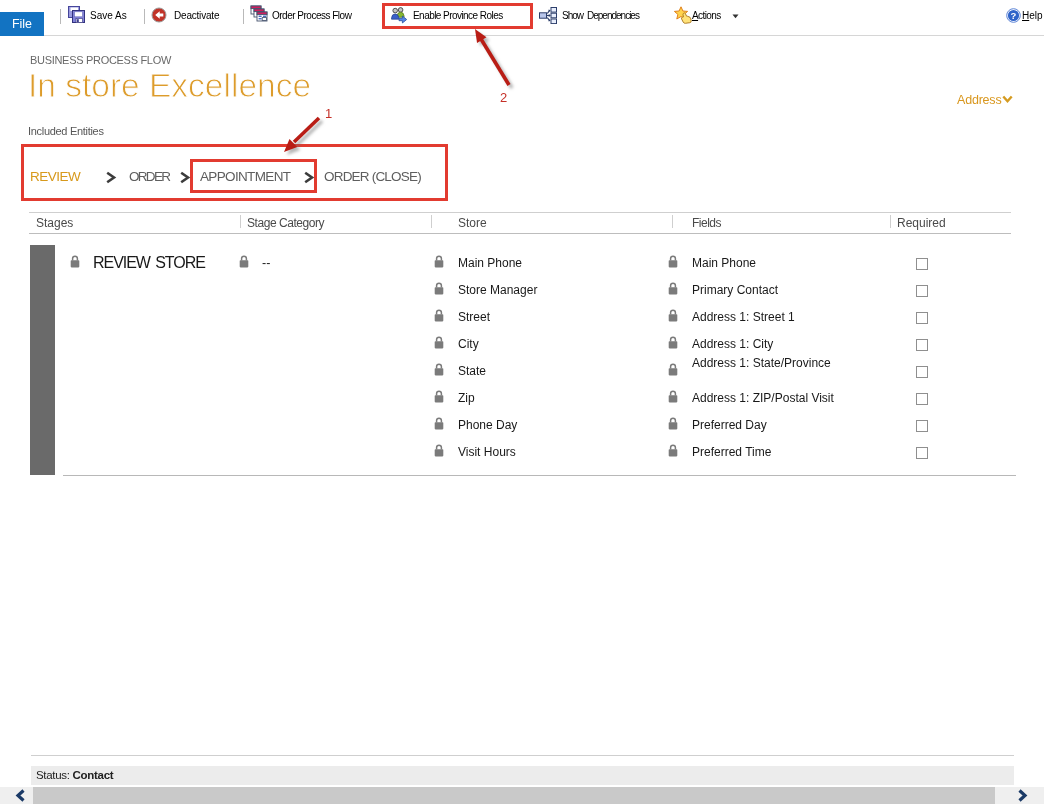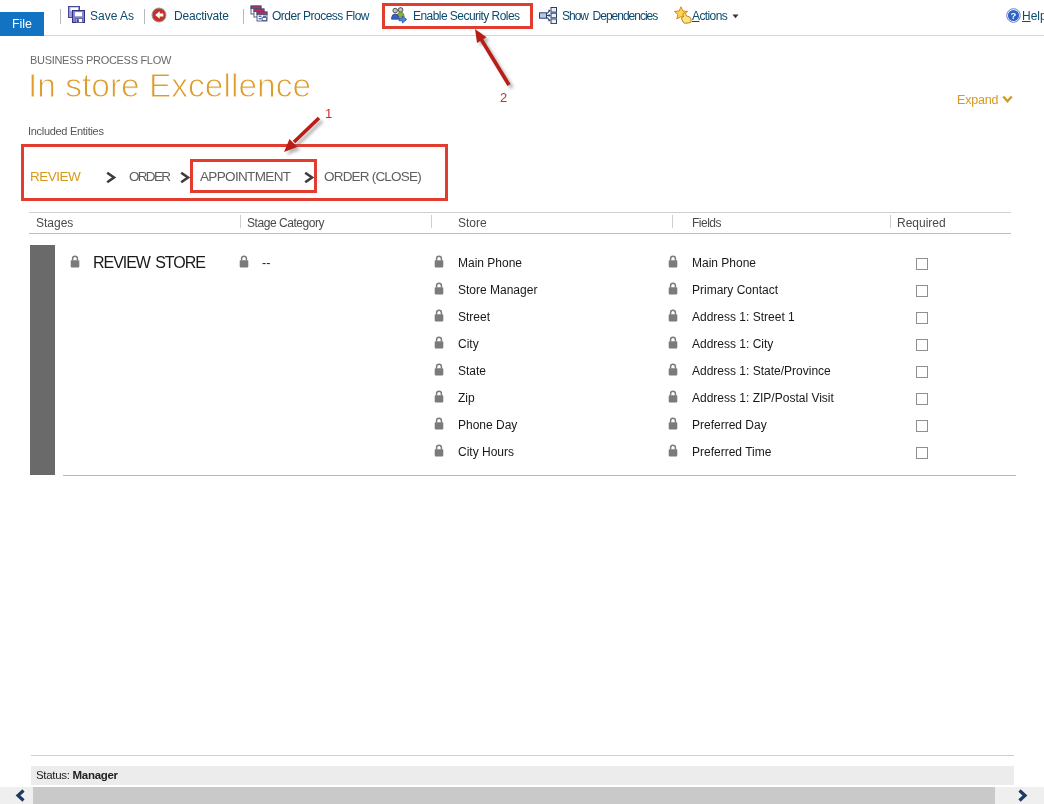--- a/index.html
+++ b/index.html
@@ -1,18 +1,18 @@
 <!DOCTYPE html>
 <html><head><meta charset="utf-8">
 <style>
 html,body{margin:0;padding:0}
 body{width:1044px;height:804px;background:#fff;font-family:"Liberation Sans",sans-serif;
 position:relative;overflow:hidden}
 .abs{position:absolute}
-.t12{position:absolute;font-size:12px;color:#0c4a6e;line-height:14px;white-space:nowrap}
+.t12{position:absolute;font-size:10px;color:#000000;line-height:14px;white-space:nowrap}
 .sep{position:absolute;top:9px;width:1px;height:15px;background:#b9b9b9}
 .it{position:absolute;font-size:12px;color:#191919;line-height:14px;white-space:nowrap}
 .lk{position:absolute}
 .cb{position:absolute;width:10px;height:10px;border:1px solid #8f8f8f;background:#fff}
 .hd{position:absolute;font-size:12px;color:#4a4a4a;line-height:14px;white-space:nowrap}
 .vsep{position:absolute;top:215px;width:1px;height:13px;background:#cfcfcf}
 .crumb{position:absolute;font-size:13.5px;letter-spacing:-0.5px;color:#5e5e5e;line-height:16px;white-space:nowrap}
 .hline{position:absolute;height:1px}
 </style></head>
 <body>
@@ -56,21 +56,21 @@
 <div class="t12" style="left:272px;top:9px;letter-spacing:-0.5px">Order Process Flow</div>
 
 <div class="abs" style="left:382px;top:3px;width:145px;height:20px;border:3px solid #e23b30"></div>
 <svg class="abs" style="left:390px;top:6px" width="18" height="18" viewBox="0 0 18 18">
  <circle cx="10.6" cy="3.9" r="2.3" fill="#c4c4c4" stroke="#3f3f3f" stroke-width="0.9"></circle>
  <path d="M7.2 9.6 q0.3 -3.4 3.4 -3.4 q3 0 3.4 3.4 l0.1 1.6 h-6.9 Z" fill="#86b832" stroke="#4f7313" stroke-width="0.7"></path>
  <circle cx="5.2" cy="4.6" r="2.3" fill="#c4c4c4" stroke="#3f3f3f" stroke-width="0.9"></circle>
  <path d="M1.6 11.8 q0.2 -3.8 3.6 -3.8 q3.3 0 3.6 3.8 v1.4 h-7.3 Z" fill="#3a5fc8" stroke="#1f3c8c" stroke-width="0.7"></path>
  <path d="M9 12.3 h3.4 v-2.3 l4.3 3.5 -4.3 3.5 v-2.3 h-3.4 Z" fill="#5585e8" stroke="#2a50a0" stroke-width="0.8"></path>
 </svg>
-<div class="t12" style="left:413px;top:9px;letter-spacing:-0.55px">Enable Security Roles</div>
+<div class="t12" style="left:413px;top:9px;letter-spacing:-0.55px">Enable Province Roles</div>
 
 <svg class="abs" style="left:539px;top:7px" width="18" height="17" viewBox="0 0 18 17">
  <g fill="#cdd8f0" stroke="#2c3e6b" stroke-width="1">
   <rect x="0.5" y="5.8" width="7" height="5.4" fill="#b9c6ea"></rect>
   <rect x="12" y="0.5" width="5.5" height="4.6" fill="#e8eefc"></rect>
   <rect x="12" y="6.2" width="5.5" height="4.6" fill="#e8eefc"></rect>
   <rect x="12" y="12" width="5.5" height="4.6" fill="#e8eefc"></rect>
  </g>
  <g stroke="#2c3e6b" stroke-width="1.2" fill="none">
   <path d="M8 8.5 h3"></path>
@@ -92,21 +92,21 @@
 
 <svg class="abs" style="left:1006px;top:8px" width="15" height="15" viewBox="0 0 15 15">
  <circle cx="7.5" cy="7.5" r="6.8" fill="#fff" stroke="#5b83d6" stroke-width="1"></circle>
  <circle cx="7.5" cy="7.5" r="5.6" fill="#2f63c9"></circle>
  <text x="7.5" y="11" font-size="9.5" font-weight="bold" fill="#fff" text-anchor="middle" font-family="Liberation Sans">?</text>
 </svg>
 <div class="t12" style="left:1022px;top:9px"><u>H</u>elp</div>
 
 <div class="abs" style="left:30px;top:54px;font-size:11px;letter-spacing:-0.3px;color:#696969">BUSINESS PROCESS FLOW</div>
 <div class="abs" style="left:28px;top:69px;font-size:33.5px;color:#dd9c2b;line-height:34px;-webkit-text-stroke:0.9px #fff">In store Excellence</div>
-<div class="abs" style="left:957px;top:93px;font-size:12.5px;letter-spacing:-0.2px;color:#d9971e">Expand</div>
+<div class="abs" style="left:957px;top:93px;font-size:12.5px;letter-spacing:-0.2px;color:#d9971e">Address</div>
 <svg class="abs" style="left:1002px;top:95px" width="11" height="9" viewBox="0 0 11 9">
     <path d="M1.3 1.5 L5.5 6.3 L9.7 1.5" stroke="#d59b20" stroke-width="2.4" fill="none"></path>
   </svg>
 
 <div class="abs" style="left:28px;top:125px;font-size:11px;letter-spacing:-0.3px;color:#565656">Included Entities</div>
 
 <div class="abs" style="left:21px;top:144px;width:421px;height:51px;border:3px solid #e23b30"></div>
 <div class="abs" style="left:190px;top:159px;width:121px;height:28px;border:3px solid #e23b30"></div>
 <div class="crumb" style="left:30px;top:169px;color:#d7991c">REVIEW</div>
 <svg class="abs" style="left:105px;top:171px" width="12" height="13" viewBox="0 0 12 13">
@@ -204,21 +204,21 @@
 <div class="cb" style="left:916px;top:339px"></div>
 <svg class="lk" style="left:434px;top:363px" width="10" height="13" viewBox="0 0 10 13">
     <path d="M2.6 5.6V3.6a2.4 2.4 0 0 1 4.8 0v2" fill="none" stroke="#7b7b7b" stroke-width="1.5"></path>
     <rect x="0.7" y="5.2" width="8.6" height="7.2" rx="0.8" fill="#7b7b7b"></rect>
   </svg>
 <div class="it" style="left:458px;top:364px">State</div>
 <svg class="lk" style="left:668px;top:363px" width="10" height="13" viewBox="0 0 10 13">
     <path d="M2.6 5.6V3.6a2.4 2.4 0 0 1 4.8 0v2" fill="none" stroke="#7b7b7b" stroke-width="1.5"></path>
     <rect x="0.7" y="5.2" width="8.6" height="7.2" rx="0.8" fill="#7b7b7b"></rect>
   </svg>
-<div class="it" style="left:692px;top:364px">Address 1: State/Province</div>
+<div class="it" style="left:692px;top:356px">Address 1: State/Province</div>
 <div class="cb" style="left:916px;top:366px"></div>
 <svg class="lk" style="left:434px;top:390px" width="10" height="13" viewBox="0 0 10 13">
     <path d="M2.6 5.6V3.6a2.4 2.4 0 0 1 4.8 0v2" fill="none" stroke="#7b7b7b" stroke-width="1.5"></path>
     <rect x="0.7" y="5.2" width="8.6" height="7.2" rx="0.8" fill="#7b7b7b"></rect>
   </svg>
 <div class="it" style="left:458px;top:391px">Zip</div>
 <svg class="lk" style="left:668px;top:390px" width="10" height="13" viewBox="0 0 10 13">
     <path d="M2.6 5.6V3.6a2.4 2.4 0 0 1 4.8 0v2" fill="none" stroke="#7b7b7b" stroke-width="1.5"></path>
     <rect x="0.7" y="5.2" width="8.6" height="7.2" rx="0.8" fill="#7b7b7b"></rect>
   </svg>
@@ -232,31 +232,31 @@
 <svg class="lk" style="left:668px;top:417px" width="10" height="13" viewBox="0 0 10 13">
     <path d="M2.6 5.6V3.6a2.4 2.4 0 0 1 4.8 0v2" fill="none" stroke="#7b7b7b" stroke-width="1.5"></path>
     <rect x="0.7" y="5.2" width="8.6" height="7.2" rx="0.8" fill="#7b7b7b"></rect>
   </svg>
 <div class="it" style="left:692px;top:418px">Preferred Day</div>
 <div class="cb" style="left:916px;top:420px"></div>
 <svg class="lk" style="left:434px;top:444px" width="10" height="13" viewBox="0 0 10 13">
     <path d="M2.6 5.6V3.6a2.4 2.4 0 0 1 4.8 0v2" fill="none" stroke="#7b7b7b" stroke-width="1.5"></path>
     <rect x="0.7" y="5.2" width="8.6" height="7.2" rx="0.8" fill="#7b7b7b"></rect>
   </svg>
-<div class="it" style="left:458px;top:445px">City Hours</div>
+<div class="it" style="left:458px;top:445px">Visit Hours</div>
 <svg class="lk" style="left:668px;top:444px" width="10" height="13" viewBox="0 0 10 13">
     <path d="M2.6 5.6V3.6a2.4 2.4 0 0 1 4.8 0v2" fill="none" stroke="#7b7b7b" stroke-width="1.5"></path>
     <rect x="0.7" y="5.2" width="8.6" height="7.2" rx="0.8" fill="#7b7b7b"></rect>
   </svg>
 <div class="it" style="left:692px;top:445px">Preferred Time</div>
 <div class="cb" style="left:916px;top:447px"></div>
 
 <div class="hline" style="left:31px;top:755px;width:983px;background:#cfcfcf"></div>
 <div class="abs" style="left:31px;top:766px;width:983px;height:19px;background:#ececec"></div>
-<div class="abs" style="left:36px;top:769px;font-size:11.5px;letter-spacing:-0.3px;color:#222">Status: <b>Manager</b></div>
+<div class="abs" style="left:36px;top:769px;font-size:11.5px;letter-spacing:-0.3px;color:#222">Status: <b>Contact</b></div>
 <div class="abs" style="left:0;top:787px;width:1044px;height:17px;background:#efefef"></div>
 <div class="abs" style="left:33px;top:787px;width:962px;height:17px;background:#c9c9c9"></div>
 <svg class="abs" style="left:15px;top:789px" width="11" height="13" viewBox="0 0 11 13">
     <path d="M8.5 1.5 L3 6.5 L8.5 11.5" stroke="#1b3a67" stroke-width="3.2" fill="none"></path>
   </svg>
 <svg class="abs" style="left:1017px;top:789px" width="11" height="13" viewBox="0 0 11 13">
     <path d="M2.5 1.5 L8 6.5 L2.5 11.5" stroke="#1b3a67" stroke-width="3.2" fill="none"></path>
   </svg>
 
 </body></html>

